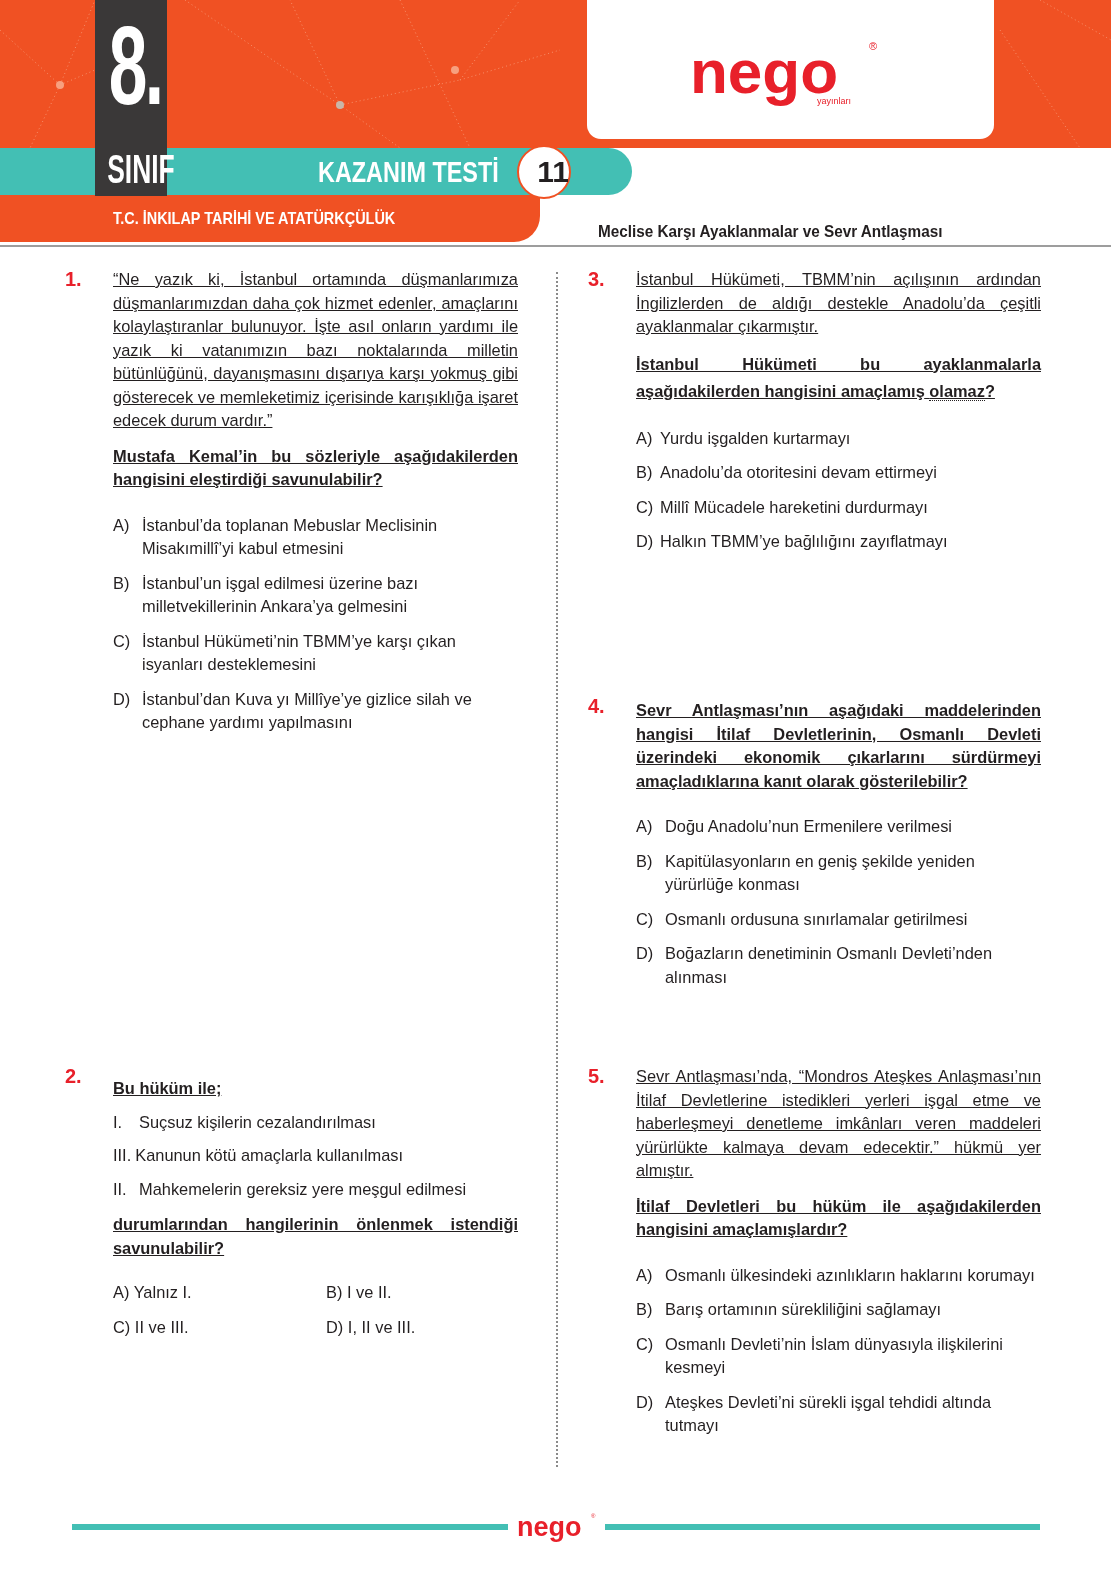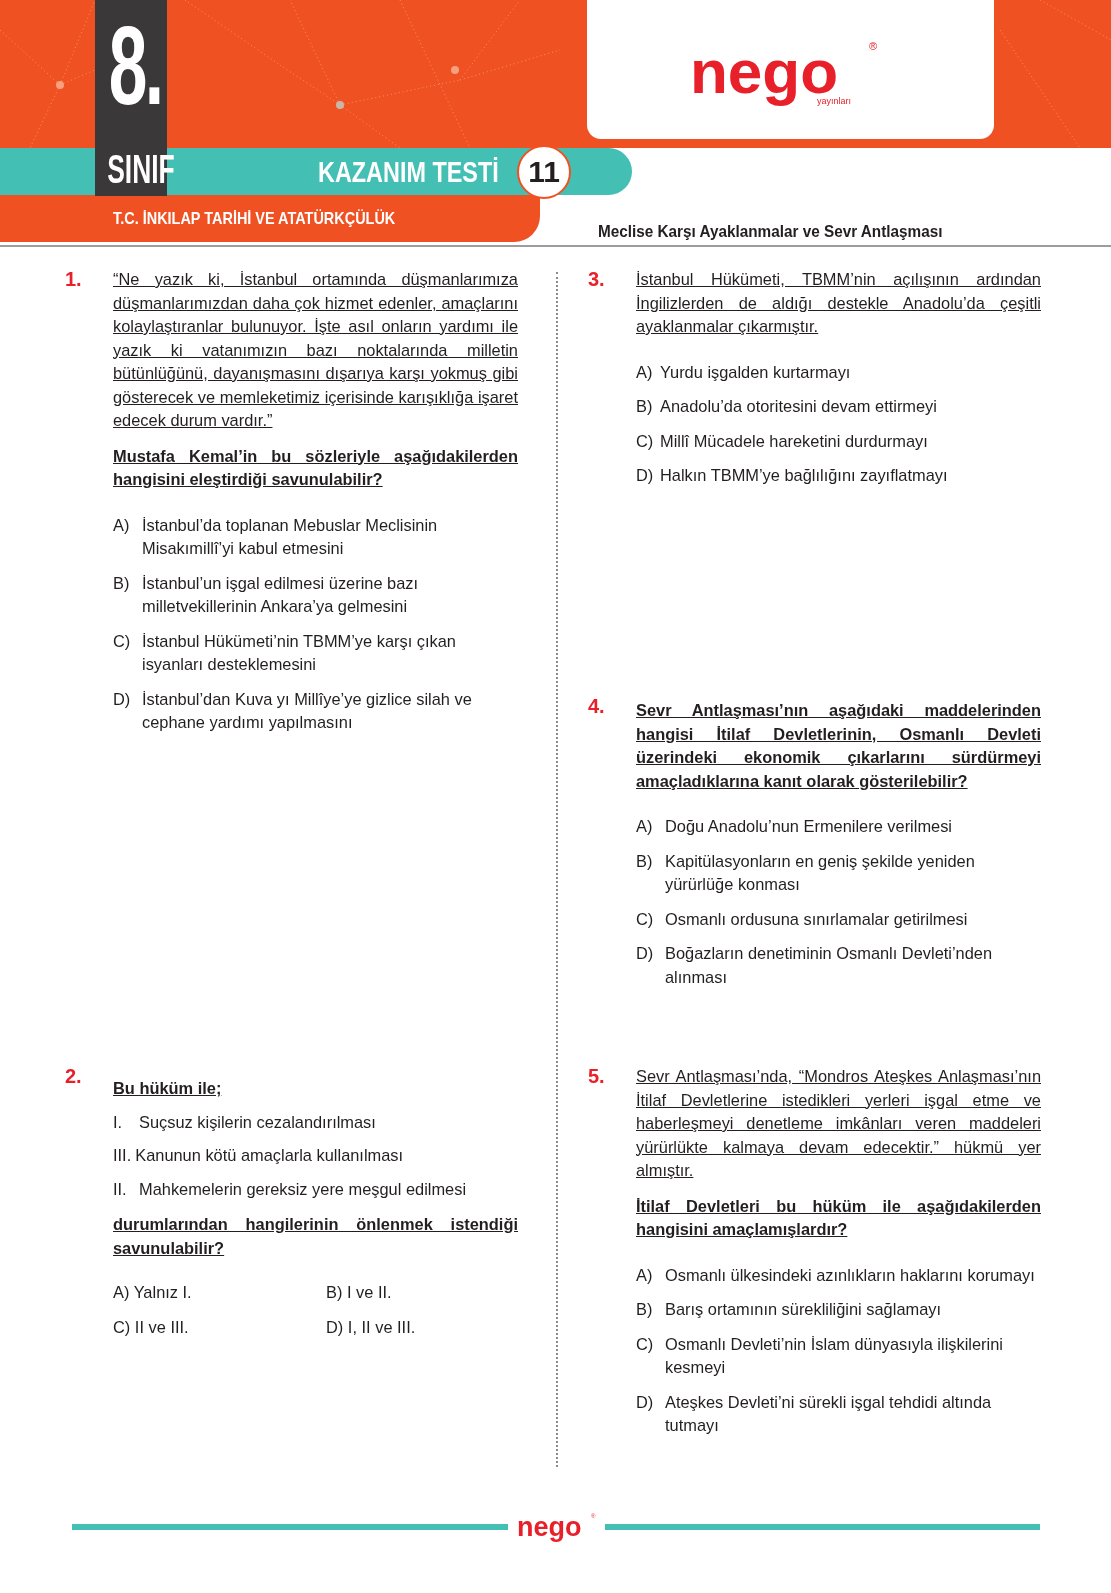--- a/index.html
+++ b/index.html
@@ -39,21 +39,21 @@
   }
   .test-title {
     position: absolute; left: 318px; top: 154px; color: #fff; font-weight: bold;
     font-size: 30px; line-height: 36px; z-index: 4;
     transform: scaleX(0.78); transform-origin: left center; white-space: nowrap;
   }
   .test-num {
     position: absolute; left: 517px; top: 145px; width: 50px; height: 50px;
     border-radius: 50%; background: #fff; border: 2px solid #f05123;
     color: #231f20; font-weight: bold; font-size: 30px; line-height: 50px;
-    text-align: center; z-index: 5;
+    text-align: right; z-index: 5;
   }
   .subject-band {
     position: absolute; left: 0; top: 195px; width: 540px; height: 47px;
     background: #f05123; border-radius: 0 0 26px 0; z-index: 1;
   }
   .subject-text {
     position: absolute; left: 113px; top: 209px; color: #fff; font-weight: bold;
     font-size: 17px; line-height: 20px; z-index: 4; white-space: nowrap;
     transform: scaleX(0.85); transform-origin: left center;
   }
@@ -187,20 +187,21 @@
     <div><span>A)</span> <span>Yalnız I.</span></div>
     <div><span>B)</span> <span>I ve II.</span></div>
     <div><span>C)</span> <span>II ve III.</span></div>
     <div><span>D)</span> <span>I, II ve III.</span></div>
   </div>
 </div>
 
 <div class="q" style="left:636px; top:268px;">
   <span class="num">3.</span>
   <p>İstanbul Hükümeti, TBMM’nin açılışının ardından İngilizlerden de aldığı destekle Anadolu’da çeşitli ayaklanmalar çıkarmıştır.</p>
+  <p class="stem" style="line-height:27px;"><span>İstanbul Hükümeti bu ayaklanmalarla aşağıdakilerden hangisini amaçlamış</span> <span class="underline-dots">olamaz</span><span>?</span></p>
   <div class="opts">
     <div class="opt">
         <span class="lbl" style="width:24px;">A)</span>
         <span class="txt">Yurdu işgalden kurtarmayı</span>
       </div>
     <div class="opt">
         <span class="lbl" style="width:24px;">B)</span>
         <span class="txt">Anadolu’da otoritesini devam ettirmeyi</span>
       </div>
     <div class="opt">

